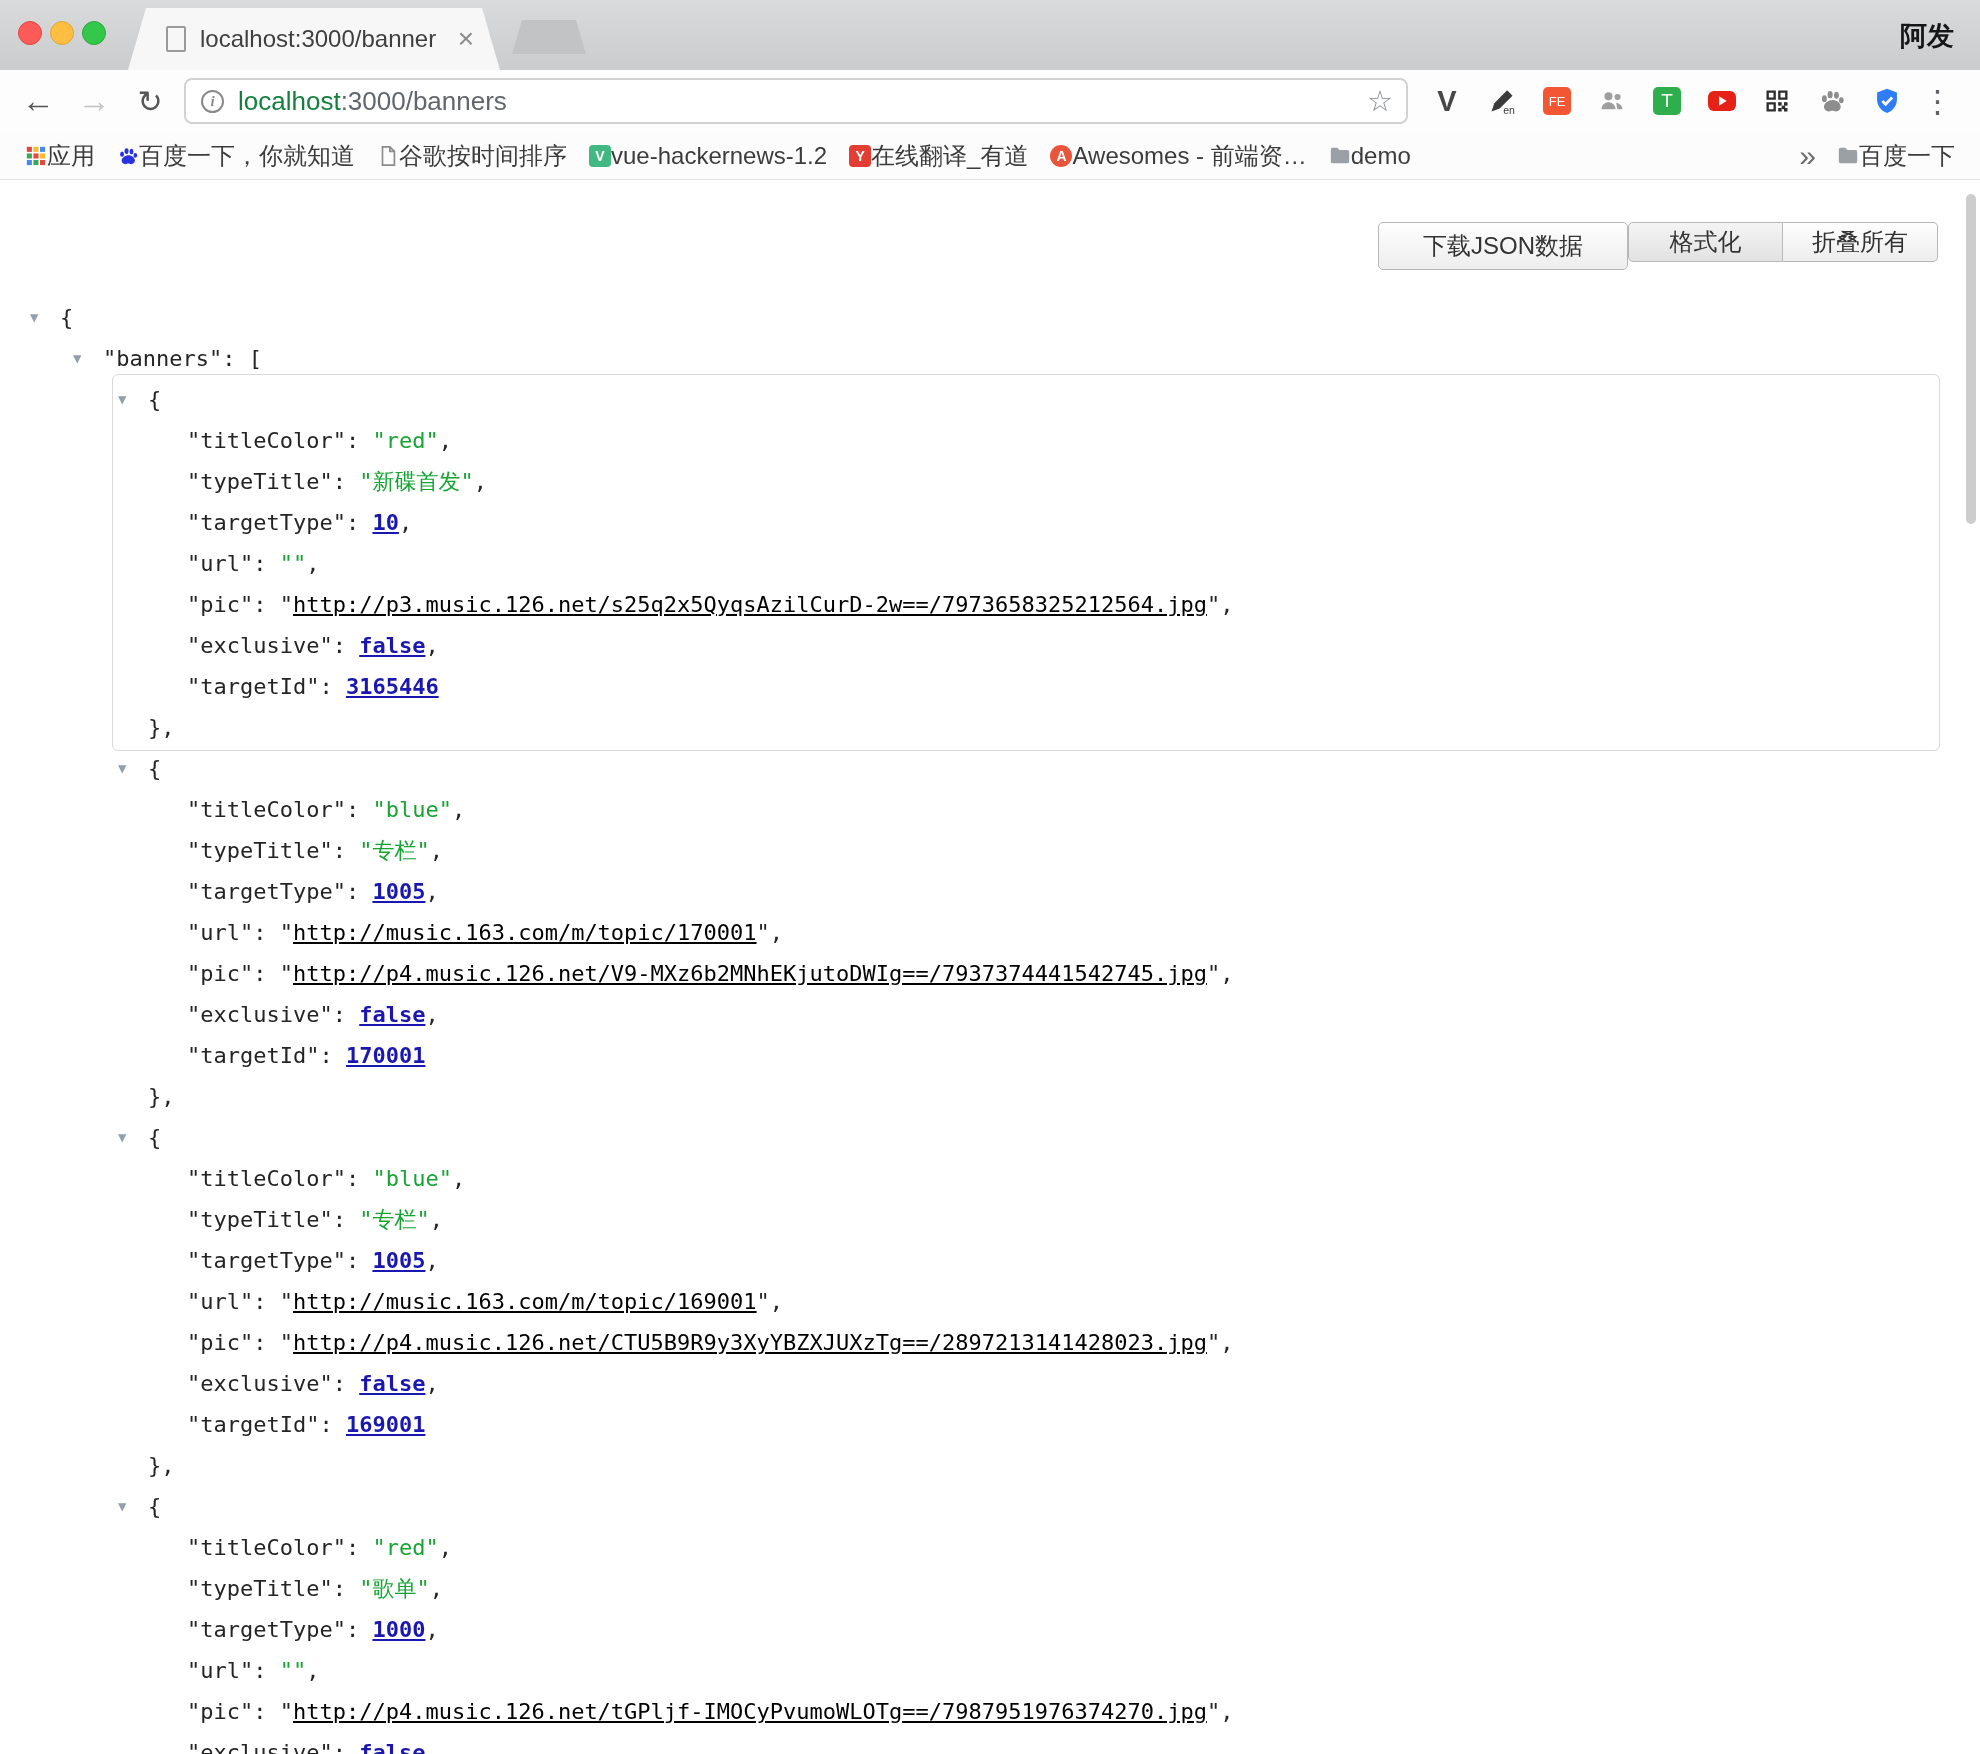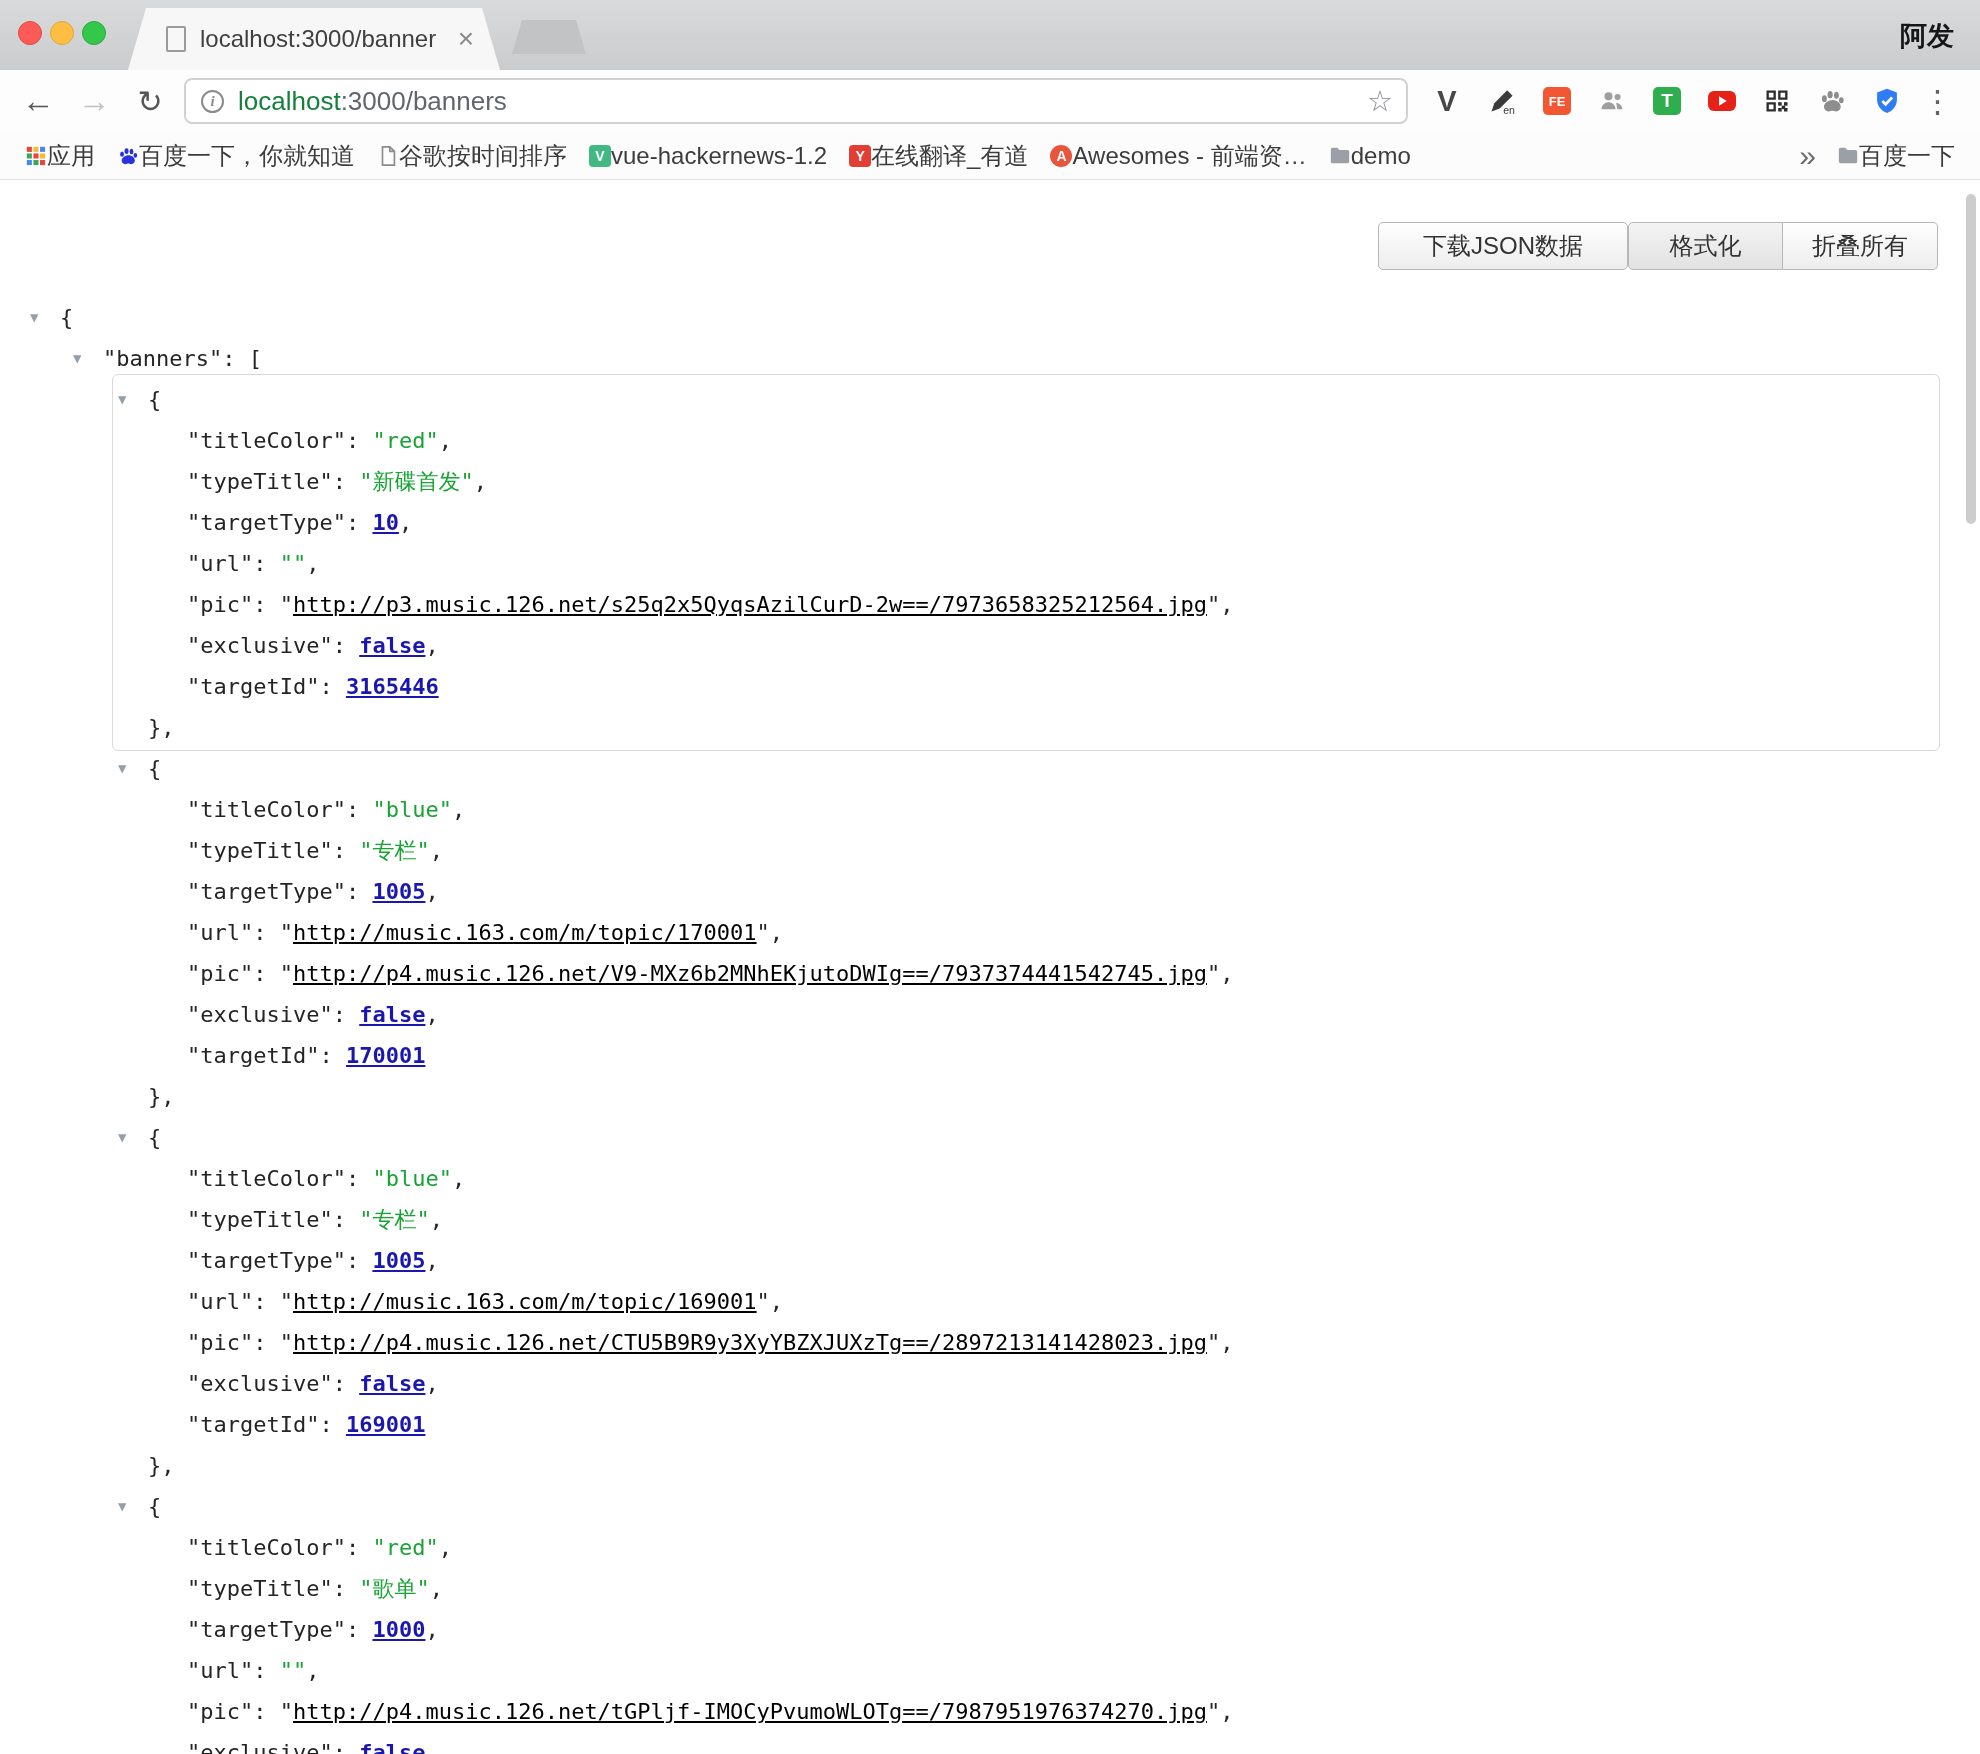--- a/index.html
+++ b/index.html
@@ -40,21 +40,21 @@
     font: italic bold 15px "Liberation Serif", serif; color: #8a8a8a; }
   .url-text { font-size: 26px; white-space: nowrap; }
   .url-host { color: #15803d; }
   .url-rest { color: #61666c; }
   .star-icon { margin-left: auto; margin-right: 13px; font-size: 29px; color: #868b90; }
   .ext-row { display: flex; align-items: center; gap: 25px; margin-left: 24px; }
   .ext { width: 30px; height: 30px; display: flex; align-items: center; justify-content: center; }
   .ext svg { width: 28px; height: 28px; }
   .ext-v { font-size: 29px; font-weight: bold; color: #474747; }
   .badge { width: 28px; height: 28px; border-radius: 5px; color: #fff; display: flex;
-    align-items: center; justify-content: center; font-weight: bold; }
+    align-items: center; justify-content: center; font-weight: normal; }
   .badge-fe { background: #f25633; font-size: 13px; }
   .badge-t  { background: #2fae4e; font-size: 19px; }
   .menu-dots { margin-left: 20px; font-size: 31px; color: #5f6368; width: 30px; text-align: center; }
   
   .bookmarks { height: 48px; background: #fcfcfc; border-bottom: 1px solid #e3e3e3;
     display: flex; align-items: center; padding: 0 14px; font-size: 24px; color: #3c3c3c; }
   .bm { display: flex; align-items: center; padding: 3px 11px; border-radius: 4px;
     white-space: nowrap; }
   .bm svg { width: 22px; height: 22px; }
   .bm-badge { width: 22px; height: 22px; border-radius: 4px; color: #fff; display: flex;
@@ -64,21 +64,21 @@
   .bm-aw  { background: #e8543c; border-radius: 50%; }
   .bm-spacer { flex: 1; }
   .bm-overflow { font-size: 30px; color: #6d6d6d; padding: 0 10px; }
   
   .content { position: relative; height: 1574px; background: #fff; overflow: hidden; }
   .btn { position: absolute; top: 42px; height: 48px; border: 1px solid #b7b7b7;
     border-radius: 5px; background: linear-gradient(#fefefe, #ededed);
     font-size: 24px; color: #333; display: flex; align-items: center; justify-content: center; }
   .btn-download { left: 1378px; width: 250px; }
   .btn-group { position: absolute; top: 42px; left: 1628px; display: flex; height: 48px; }
-  .btn-seg { height: 48px; border: 1px solid #b7b7b7; font-size: 24px; color: #333;
+  .btn-seg { height: 40px; border: 1px solid #b7b7b7; font-size: 24px; color: #333;
     display: flex; align-items: center; justify-content: center; }
   .btn-format { width: 155px; border-radius: 5px 0 0 5px;
     background: linear-gradient(#f4f4f4, #e2e2e2); }
   .btn-collapse { width: 155px; border-radius: 0 5px 5px 0; border-left: none;
     background: linear-gradient(#fefefe, #ededed); }
   .object-box { position: absolute; left: 112px; top: 194px; width: 1828px; height: 377px;
     border: 1px solid #d9d9d9; border-radius: 6px; pointer-events: none; }
   .json-tree { position: absolute; top: 117px; left: 0; right: 0; }
   .jline { font-family: "DejaVu Sans Mono", "Liberation Mono", monospace;
     font-size: 22px; line-height: 41px; white-space: pre; color: #222; }

